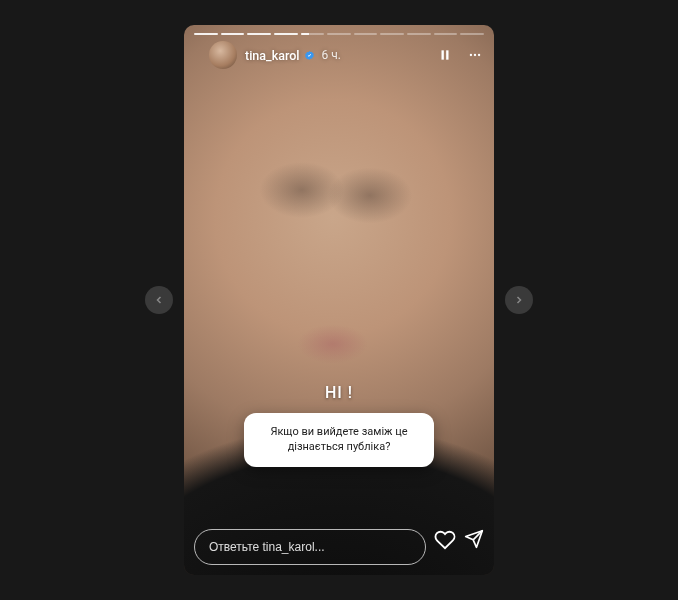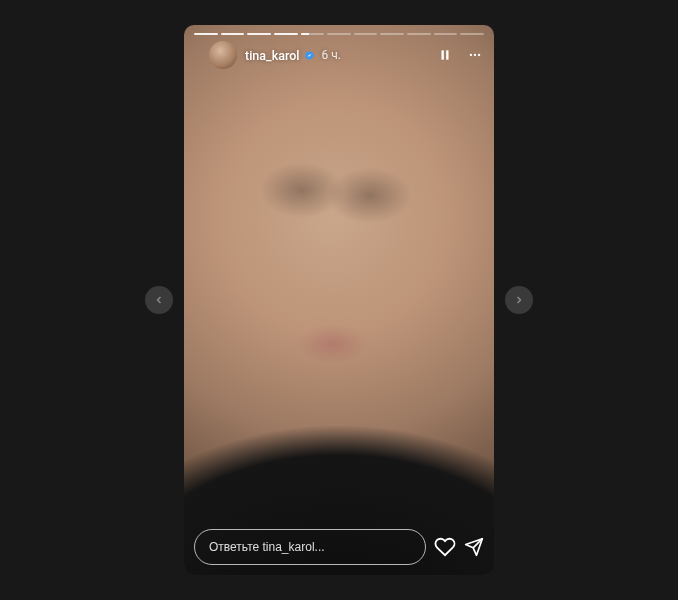--- a/index.html
+++ b/index.html
@@ -159,21 +159,21 @@
     padding: 12px 14px;
     text-align: center;
     line-height: 1.35;
   }
   .footer {
     position: absolute;
     left: 10px;
     right: 10px;
     bottom: 10px;
     display: flex;
-    align-items: center;
+    align-items: flex-start;
     gap: 8px;
   }
   .reply-field {
     flex: 1;
     height: 36px;
     border: 1px solid rgba(255,255,255,0.7);
     border-radius: 18px;
     background: transparent;
     color: #fff;
     font-size: 12px;
@@ -238,22 +238,24 @@
       <span class="icon-btn">
         <svg width="18" height="14" viewBox="0 0 24 24" fill="currentColor">
             <circle cx="5" cy="12" r="2"></circle>
             <circle cx="12" cy="12" r="2"></circle>
             <circle cx="19" cy="12" r="2"></circle>
           </svg>
       </span>
     </div>
   </div>
 
+  <div class="answer-text">НІ !</div>
 
   <div class="qa-card">
+    <div class="qa-bottom">Якщо ви вийдете заміж це дізнається публіка?</div>
   </div>
 
   <div class="footer">
     <input class="reply-field" placeholder="Ответьте tina_karol..." style="">
     <span class="icon-btn">
       <svg width="22" height="22" viewBox="0 0 24 24" fill="none" stroke="currentColor" stroke-width="2">
           <path d="M20.8 4.6a5.5 5.5 0 0 0-7.8 0L12 5.6l-1-1a5.5 5.5 0 1 0-7.8 7.8l1 1L12 21l7.8-7.8 1-1a5.5 5.5 0 0 0 0-7.6z"></path>
         </svg>
     </span>
     <span class="icon-btn">

